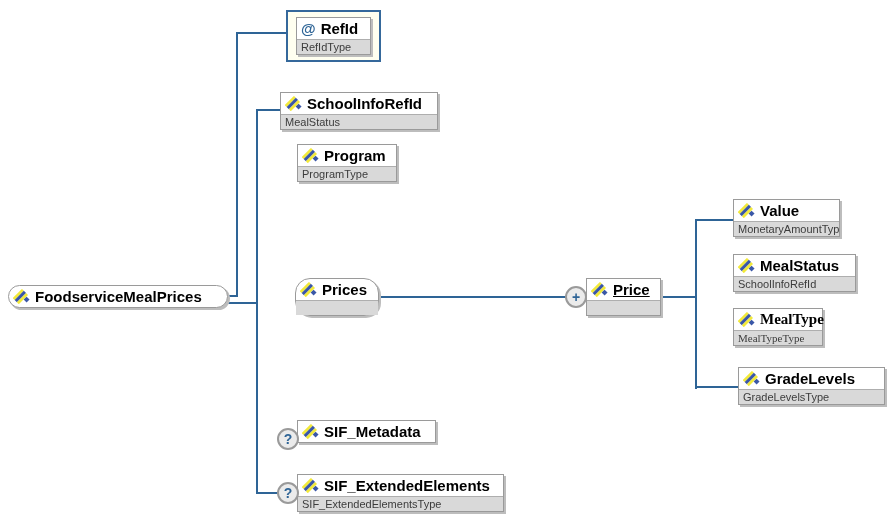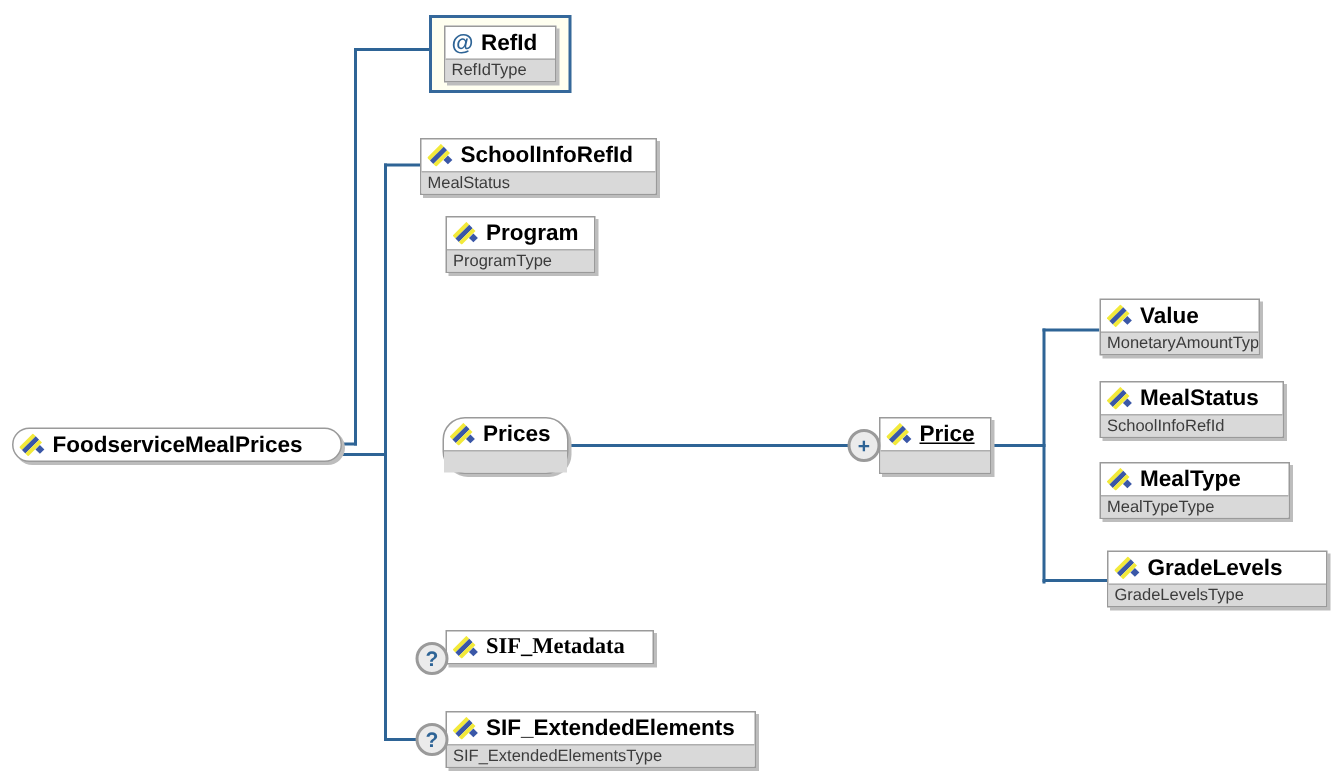--- a/index.html
+++ b/index.html
@@ -41,23 +41,23 @@
   }
   
   .n-root{left:8px;top:285px;width:220px;border-radius:13px;}
   .n-refid{left:296px;top:17px;width:75px;z-index:2;}
   .n-school{left:280px;top:92px;width:158px;}
   .n-program{left:297px;top:144px;width:100px;}
   .n-prices{left:295px;top:278px;width:84px;border-radius:15px;}
   .n-price{left:586px;top:278px;width:75px;text-decoration:underline;}
   .n-value{left:733px;top:199px;width:107px;}
   .n-mealstatus{left:733px;top:254px;width:123px;}
-  .n-mealtype{left:733px;top:308px;width:127px;}
+  .n-mealtype{left:733px;top:308px;width:90px;font-family:Liberation Serif, serif;}
   .n-gradelevels{left:738px;top:367px;width:147px;}
-  .n-sifmeta{left:297px;top:420px;width:139px;font-family:Liberation Serif, serif;}
+  .n-sifmeta{left:297px;top:420px;width:139px;}
   .n-sifext{left:297px;top:474px;width:207px;}
   
   .l-root-a{left:228px;top:295px;width:10px;height:2px;}
   .l-trunk1{left:236px;top:32px;width:2px;height:265px;}
   .l-refid{left:236px;top:32px;width:50px;height:2px;}
   .l-root-b{left:228px;top:302px;width:30px;height:2px;}
   .l-trunk2{left:256px;top:109px;width:2px;height:385px;}
   .l-school{left:256px;top:109px;width:41px;height:2px;}
   .l-sifext{left:256px;top:492px;width:26px;height:2px;}
   .l-prices-price{left:379px;top:296px;width:190px;height:2px;}

